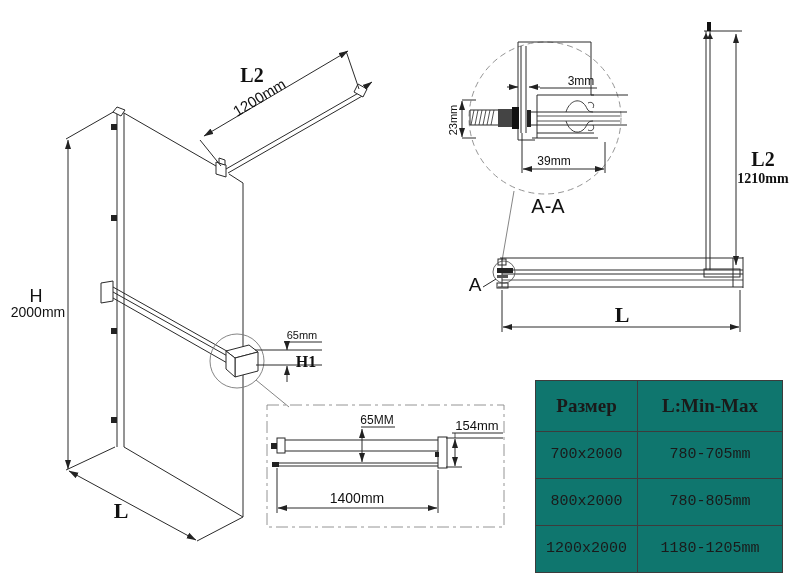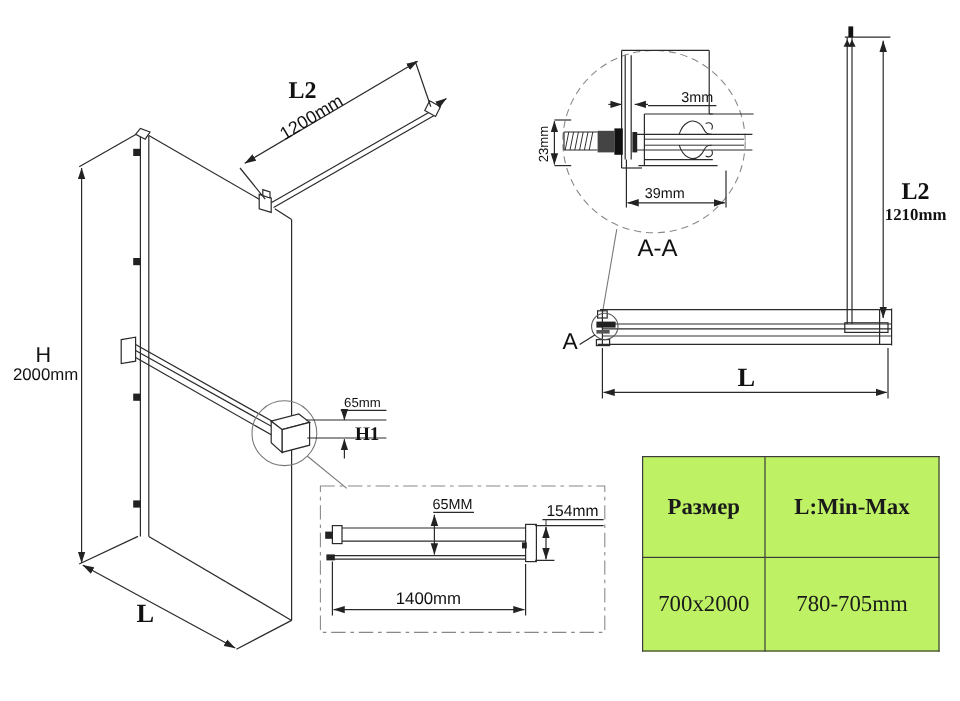--- a/index.html
+++ b/index.html
@@ -3,26 +3,26 @@
 <meta charset="utf-8">
 <style>
   html,body{margin:0;padding:0;background:#ffffff;}
   #stage{position:relative;width:800px;height:584px;background:#fff;overflow:hidden;
          font-family:"Liberation Sans",sans-serif;}
   svg{position:absolute;left:0;top:0;}
   svg text{fill:#111;}
   .dimtxt{font-family:"Liberation Sans",sans-serif;}
   .boldlbl{font-family:"Liberation Serif",serif;font-weight:bold;}
   
-  #size-table{position:absolute;left:535px;top:380px;width:247px;height:163px;
-              border-collapse:collapse;table-layout:fixed;background:#bef264;}
+  #size-table{position:absolute;left:535px;top:380px;width:247px;height:193px;
+              border-collapse:collapse;table-layout:fixed;background:#0f766e;}
   #size-table th,#size-table td{border:1.6px solid #3c3c3c;text-align:center;
               vertical-align:middle;padding:0;color:#1a1a1a;overflow:hidden;}
   #size-table th{font-family:"Liberation Serif",serif;font-weight:bold;font-size:19px;height:27px;}
-  #size-table td{font-family:Liberation Serif, serif;font-size:19px;height:25px;}
+  #size-table td{font-family:Liberation Mono, monospace;font-size:15px;height:25px;}
   #size-table col.c1{width:102px;} #size-table col.c2{width:145px;}
 </style>
 </head>
 <body>
 
 <div id="stage">
 
 <svg width="800" height="584" viewBox="0 0 800 584">
   <defs>
     <marker id="arr" markerUnits="userSpaceOnUse" markerWidth="10" markerHeight="7" refX="9.3" refY="3.5" orient="auto-start-reverse">
@@ -238,16 +238,24 @@
       </colgroup>
   <tbody>
         <tr>
     <th>Размер</th>
     <th>L:Min-Max</th>
   </tr>
   <tr>
     <td>700x2000</td>
     <td>780-705mm</td>
   </tr>
+  <tr>
+    <td>800x2000</td>
+    <td>780-805mm</td>
+  </tr>
+  <tr>
+    <td>1200x2000</td>
+    <td>1180-1205mm</td>
+  </tr>
 </tbody>
     </table>
 
 </div>
 
 </body></html>

